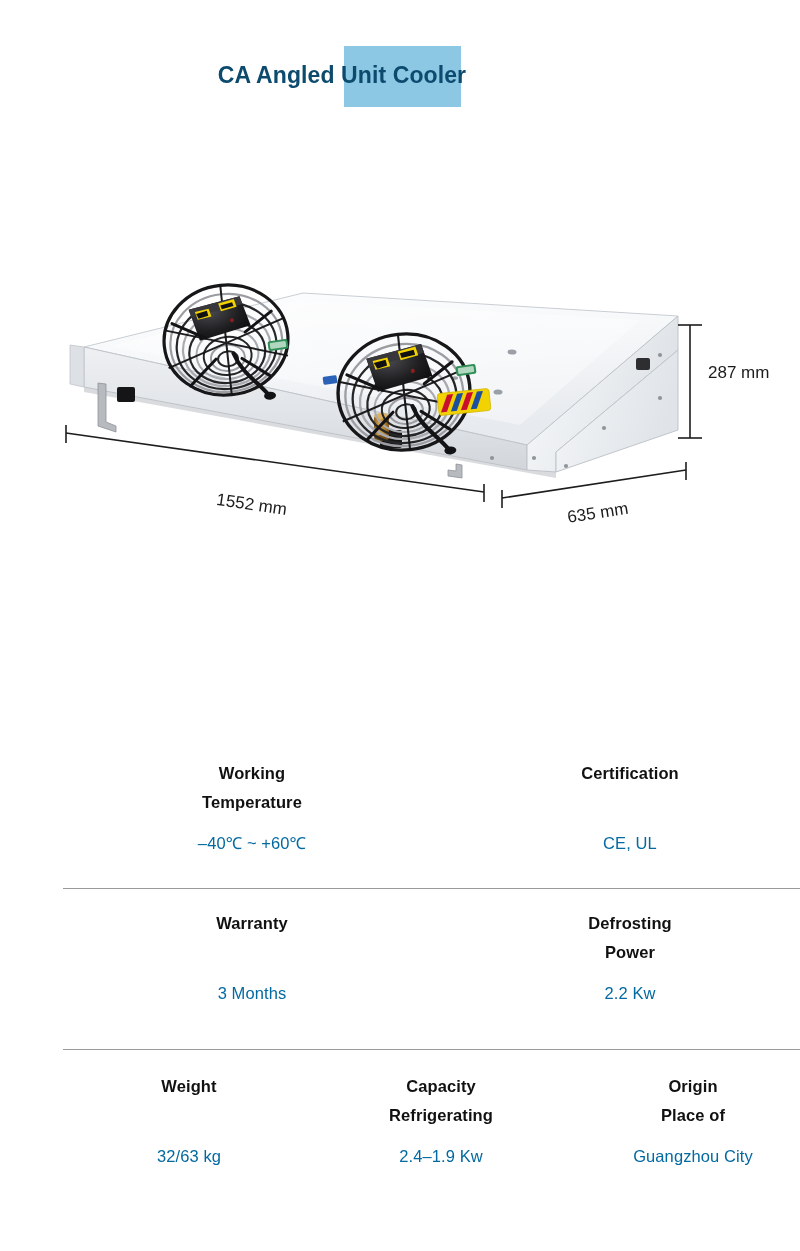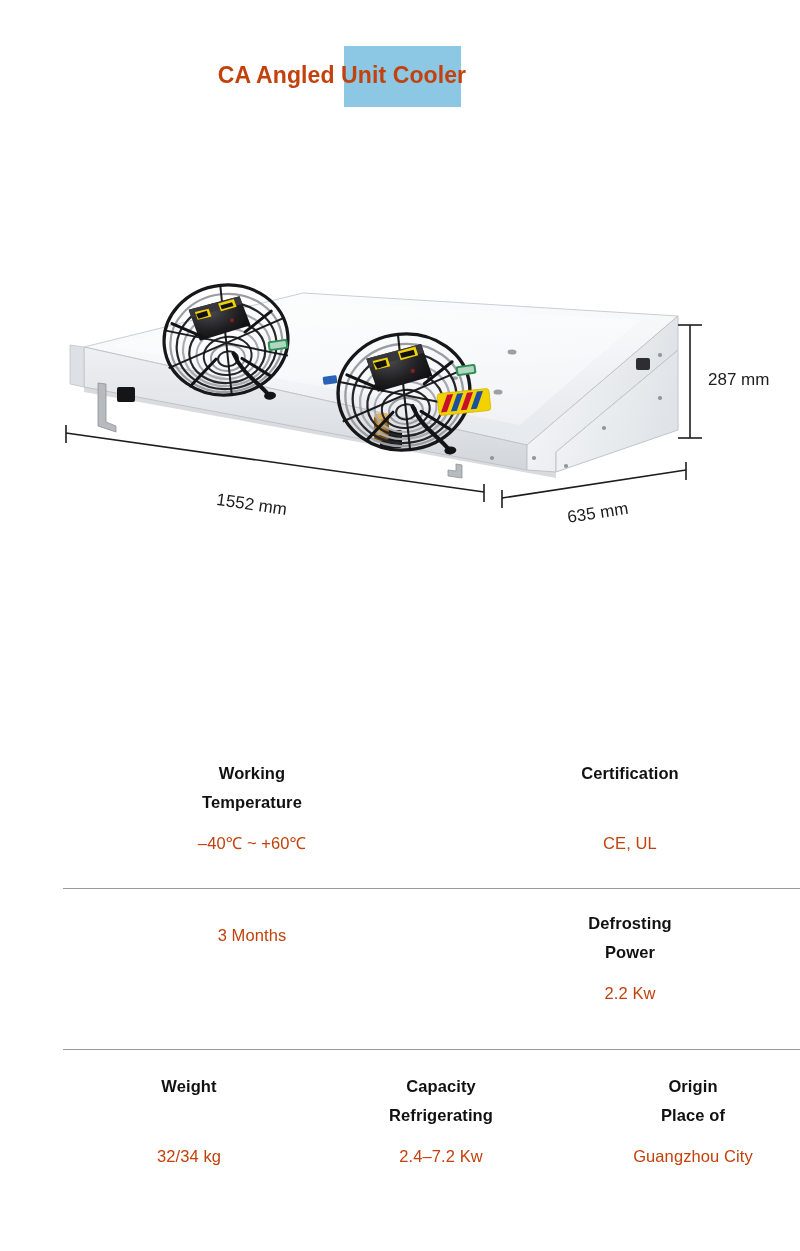--- a/index.html
+++ b/index.html
@@ -28,21 +28,21 @@
   }
   #page-title {
     position: absolute;
     left: 0;
     top: 62px;
     width: 684px;
     text-align: center;
     font-size: 23px;
     font-weight: bold;
     letter-spacing: 0.1px;
-    color: #c2410c;
+    color: #0c4a6e;
     z-index: 3;
     white-space: pre;
   }
   #title-highlight {
     position: absolute;
     left: 344px;
     top: 46px;
     width: 117px;
     height: 61px;
     background: #8cc7e3;
@@ -73,21 +73,21 @@
   
   .dim-label {
     position: absolute;
     font-family: "Liberation Sans", sans-serif;
     font-size: 17px;
     color: #1d1d1d;
     white-space: nowrap;
   }
   #dim-height-label {
     left: 708px;
-    top: 230px;
+    top: 223px;
   }
   #dim-width-label {
     left: 218px;
     top: 350px;
     transform: rotate(8.2deg);
     transform-origin: left top;
   }
   #dim-depth-label {
     left: 566px;
     top: 368px;
@@ -123,21 +123,21 @@
   .spec-label {
     font-size: 16.5px;
     font-weight: bold;
     color: #111111;
     line-height: 29px;
     letter-spacing: 0.1px;
   }
   .spec-value {
     font-size: 16.5px;
     font-weight: normal;
-    color: #c2410c;
+    color: #0369a1;
     line-height: 29px;
     letter-spacing: 0.1px;
   }
   .spec-value sup {
     font-size: 10.5px;
     vertical-align: super;
     line-height: 0;
   }
   .spec-divider {
     width: 756px;
@@ -394,20 +394,23 @@
           </div>
       </div>
     </div>
   </div>
 
   <div class="spec-divider"></div>
 
   <div class="spec-row" id="spec-row-2">
     <div class="spec-cells">
       <div class="spec-cell">
+        <div class="cell-label-wrap">
+            <div class="spec-label">Warranty</div>
+          </div>
         <div class="cell-value-wrap">
             <div class="spec-value">3 Months</div>
           </div>
       </div>
       <div class="spec-cell">
         <div class="cell-label-wrap">
             <div class="spec-label">
               <div>Defrosting</div>
               <div>Power</div>
             </div>
@@ -421,32 +424,32 @@
 
   <div class="spec-divider"></div>
 
   <div class="spec-row" id="spec-row-3">
     <div class="spec-cells">
       <div class="spec-cell">
         <div class="cell-label-wrap">
             <div class="spec-label">Weight</div>
           </div>
         <div class="cell-value-wrap">
-            <div class="spec-value">32/34 kg</div>
+            <div class="spec-value">32/63 kg</div>
           </div>
       </div>
       <div class="spec-cell">
         <div class="cell-label-wrap">
             <div class="spec-label">
               <div>Capacity</div>
               <div>Refrigerating</div>
             </div>
           </div>
         <div class="cell-value-wrap">
-            <div class="spec-value">2.4–7.2 Kw</div>
+            <div class="spec-value">2.4–1.9 Kw</div>
           </div>
       </div>
       <div class="spec-cell">
         <div class="cell-label-wrap">
             <div class="spec-label">
               <div>Origin</div>
               <div>Place of</div>
             </div>
           </div>
         <div class="cell-value-wrap">

